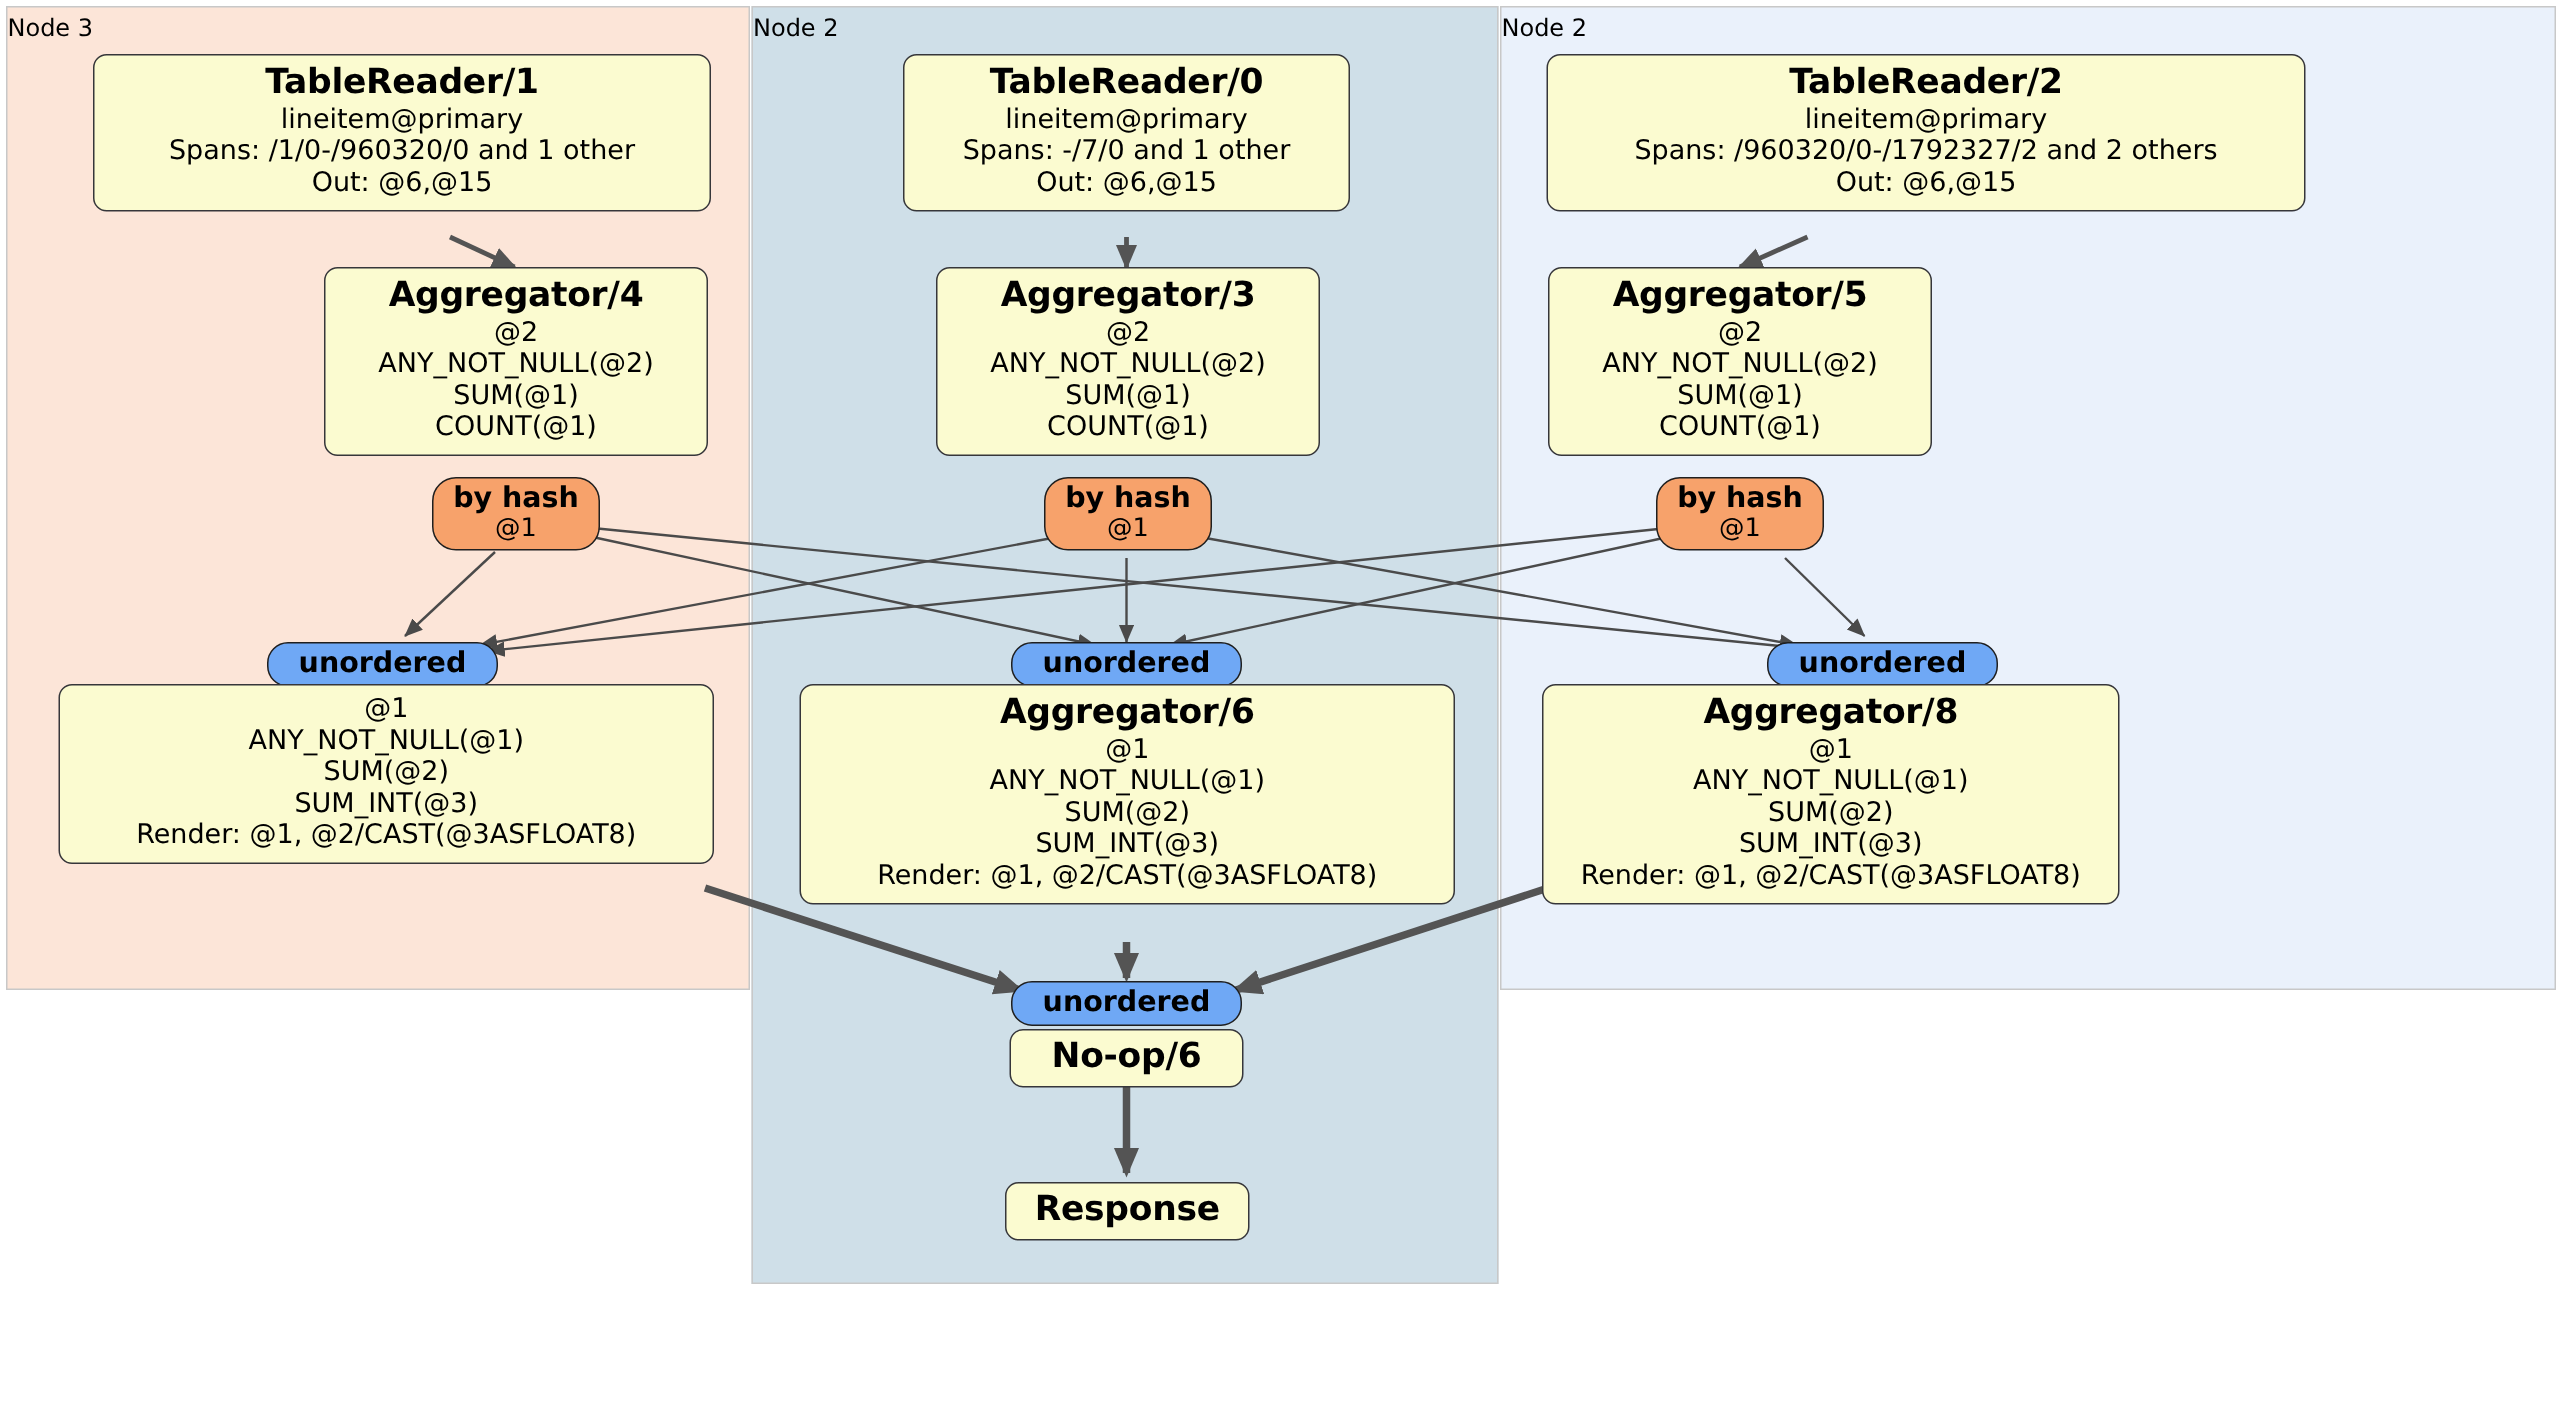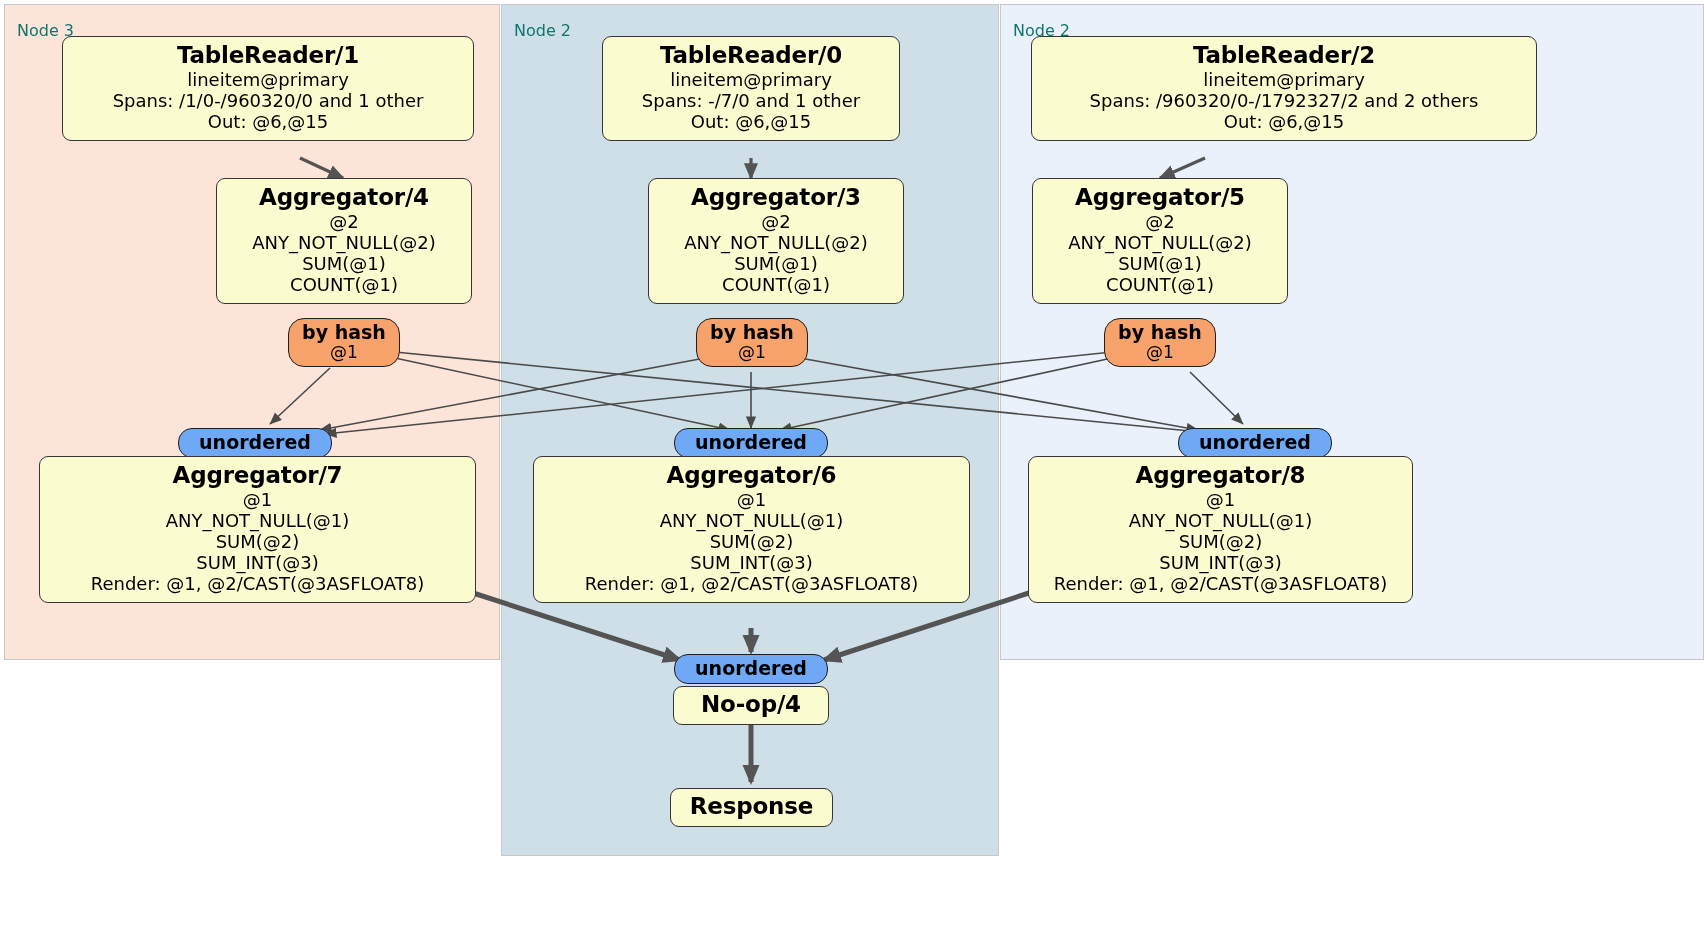--- a/index.html
+++ b/index.html
@@ -18,26 +18,25 @@
   }
 
   
   .cluster {
     position: absolute;
     border: 1px solid #c8c8c8;
   }
   .cluster-label {
     position: absolute;
     top: 4px;
-    left: 12px;
+    left: 0;
     font-size: 16px;
-    color: #0f766e;
+    color: #000000;
     line-height: 1.2;
     white-space: nowrap;
-    margin-top: 12px;
   }
 
   
   #edges {
     position: absolute;
     top: 0; left: 0;
     width: 1708px; height: 940px;
     pointer-events: none;
   }
   .edge-thin { fill: none; stroke: #4a4a4a; stroke-width: 1.6px; }
@@ -164,21 +163,21 @@
   </div>
 
   <div class="box" style="left:216px; top:178px; width:256px;">
     <div class="title">Aggregator/4</div>
     <div class="line">@2</div>
     <div class="line">ANY_NOT_NULL(@2)</div>
     <div class="line">SUM(@1)</div>
     <div class="line">COUNT(@1)</div>
   </div>
 
-  <div class="box" style="left:624px; top:178px; width:256px;margin-left:24px;">
+  <div class="box" style="left:624px; top:178px; width:256px;">
     <div class="title">Aggregator/3</div>
     <div class="line">@2</div>
     <div class="line">ANY_NOT_NULL(@2)</div>
     <div class="line">SUM(@1)</div>
     <div class="line">COUNT(@1)</div>
   </div>
 
   <div class="box" style="left:1032px; top:178px; width:256px;">
     <div class="title">Aggregator/5</div>
     <div class="line">@2</div>
@@ -208,21 +207,20 @@
 
   <div class="pill unordered" style="left:674px; top:428px; width:154px;">
     <div class="plabel">unordered</div>
   </div>
 
   <div class="pill unordered" style="left:1178px; top:428px; width:154px;">
     <div class="plabel">unordered</div>
   </div>
 
   <div class="box" style="left:39px; top:456px; width:437px;">
-    <div class="title">Aggregator/7</div>
     <div class="line">@1</div>
     <div class="line">ANY_NOT_NULL(@1)</div>
     <div class="line">SUM(@2)</div>
     <div class="line">SUM_INT(@3)</div>
     <div class="line">Render: @1, @2/CAST(@3ASFLOAT8)</div>
   </div>
 
   <div class="box" style="left:533px; top:456px; width:437px;">
     <div class="title">Aggregator/6</div>
     <div class="line">@1</div>
@@ -239,20 +237,20 @@
     <div class="line">SUM(@2)</div>
     <div class="line">SUM_INT(@3)</div>
     <div class="line">Render: @1, @2/CAST(@3ASFLOAT8)</div>
   </div>
 
   <div class="pill unordered" style="left:674px; top:654px; width:154px;">
     <div class="plabel">unordered</div>
   </div>
 
   <div class="box compact" style="left:673px; top:686px; width:156px;">
-    <div class="title">No-op/4</div>
+    <div class="title">No-op/6</div>
   </div>
 
   <div class="box compact" style="left:670px; top:788px; width:163px;">
     <div class="title">Response</div>
   </div>
 
 </div>
 
 </body></html>

